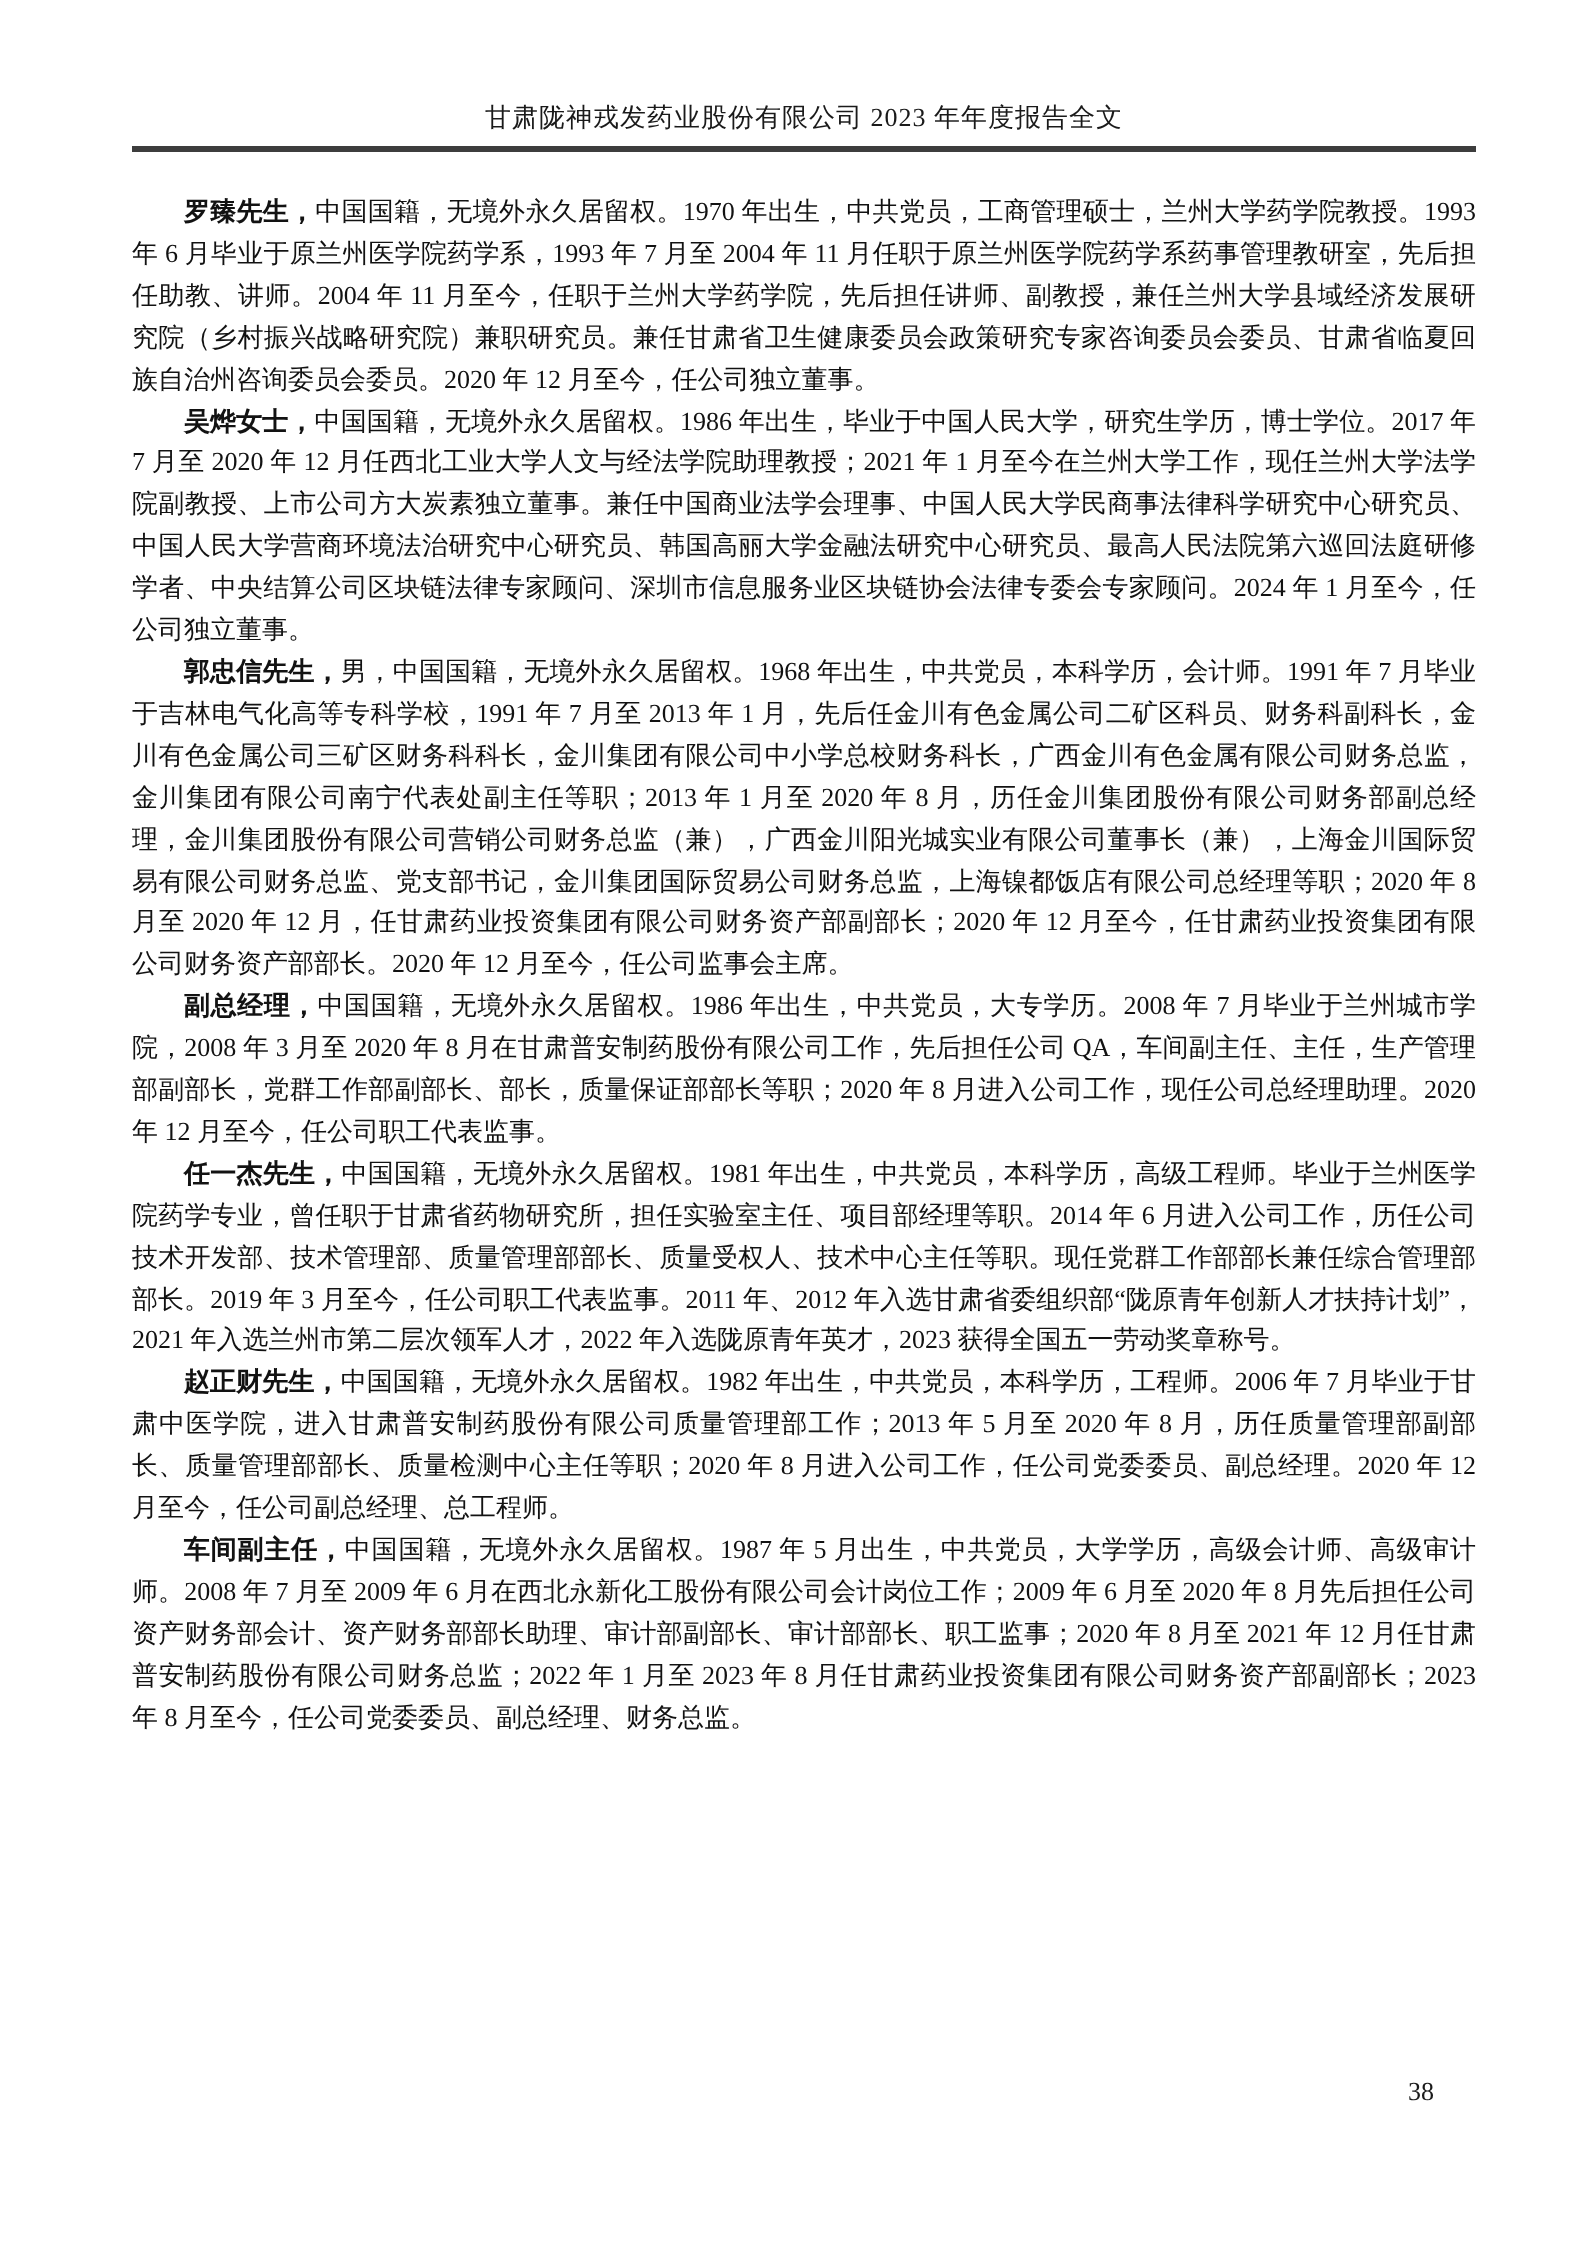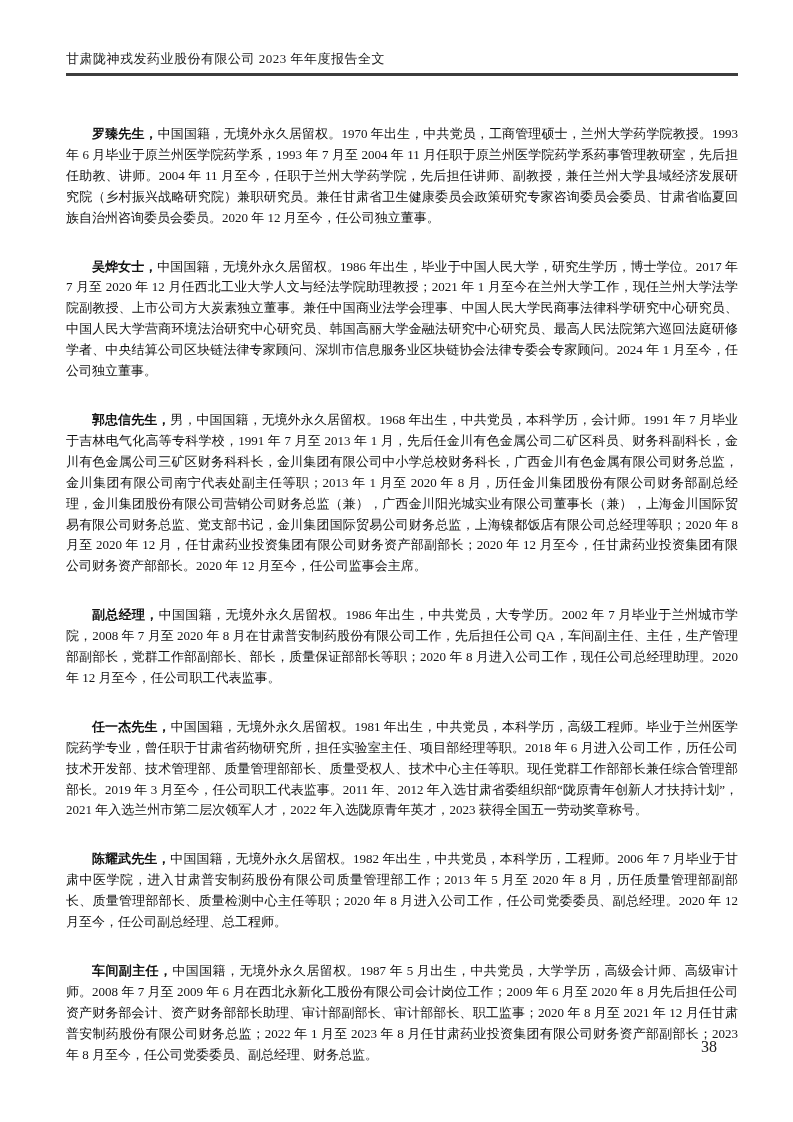--- a/index.html
+++ b/index.html
@@ -13,21 +13,21 @@
     color: #121212;
     overflow: hidden;
   }
   .page-header {
     position: absolute;
     left: 66px;
     width: 672px;
     top: 46px;
   }
   .header-title {
-    text-align: left;
+    text-align: center;
     font-size: 13px;
     line-height: 26px;
     color: #1a1a1a;
     letter-spacing: 0.5px;
   }
   .header-rule {
     margin-top: 1px;
     width: 100%;
     height: 0;
     border-bottom: 3px solid #3d3d3d;
@@ -38,30 +38,29 @@
     top: 96px;
     width: 672px;
   }
   .bio-para {
     font-size: 13px;
     line-height: 20.9px;
     text-align: justify;
     text-indent: 2em;
     word-break: break-all;
     color: #121212;
-    margin-top: 28px;
   }
   .person-name {
     font-weight: bold;
   }
   .page-footer {
     position: absolute;
     top: 1038px;
     right: 76px;
-    font-size: 16px;
+    font-size: 13px;
     color: #1a1a1a;
   }
 </style>
 </head>
 <body>
 
 <div class="page">
 
   <div class="page-header">
     <div class="header-title">甘肃陇神戎发药业股份有限公司 2023 年年度报告全文</div>
@@ -69,26 +68,26 @@
   </div>
 
   <div class="doc-body">
     <p class="bio-para"><span class="person-name">罗臻先生，</span><span>中国国籍，无境外永久居留权。1970 年出生，中共党员，工商管理硕士，兰州大学药学院教授。1993 年 6 月毕业于原兰州医学院药学系，1993 年 7 月至 2004 年 11 月任职于原兰州医学院药学系药事管理教研室，先后担任助教、讲师。2004 年 11 月至今，任职于兰州大学药学院，先后担任讲师、副教授，兼任兰州大学县域经济发展研究院（乡村振兴战略研究院）兼职研究员。兼任甘肃省卫生健康委员会政策研究专家咨询委员会委员、甘肃省临夏回族自治州咨询委员会委员。2020 年 12 月至今，任公司独立董事。</span></p>
 
     <p class="bio-para"><span class="person-name">吴烨女士，</span><span>中国国籍，无境外永久居留权。1986 年出生，毕业于中国人民大学，研究生学历，博士学位。2017 年 7 月至 2020 年 12 月任西北工业大学人文与经法学院助理教授；2021 年 1 月至今在兰州大学工作，现任兰州大学法学院副教授、上市公司方大炭素独立董事。兼任中国商业法学会理事、中国人民大学民商事法律科学研究中心研究员、中国人民大学营商环境法治研究中心研究员、韩国高丽大学金融法研究中心研究员、最高人民法院第六巡回法庭研修学者、中央结算公司区块链法律专家顾问、深圳市信息服务业区块链协会法律专委会专家顾问。2024 年 1 月至今，任公司独立董事。</span></p>
 
     <p class="bio-para"><span class="person-name">郭忠信先生，</span><span>男，中国国籍，无境外永久居留权。1968 年出生，中共党员，本科学历，会计师。1991 年 7 月毕业于吉林电气化高等专科学校，1991 年 7 月至 2013 年 1 月，先后任金川有色金属公司二矿区科员、财务科副科长，金川有色金属公司三矿区财务科科长，金川集团有限公司中小学总校财务科长，广西金川有色金属有限公司财务总监，金川集团有限公司南宁代表处副主任等职；2013 年 1 月至 2020 年 8 月，历任金川集团股份有限公司财务部副总经理，金川集团股份有限公司营销公司财务总监（兼），广西金川阳光城实业有限公司董事长（兼），上海金川国际贸易有限公司财务总监、党支部书记，金川集团国际贸易公司财务总监，上海镍都饭店有限公司总经理等职；2020 年 8 月至 2020 年 12 月，任甘肃药业投资集团有限公司财务资产部副部长；2020 年 12 月至今，任甘肃药业投资集团有限公司财务资产部部长。2020 年 12 月至今，任公司监事会主席。</span></p>
 
 
-    <p class="bio-para"><span class="person-name">副总经理，</span><span>中国国籍，无境外永久居留权。1986 年出生，中共党员，大专学历。2002 年 7 月毕业于兰州城市学院，2008 年 7 月至 2020 年 8 月在甘肃普安制药股份有限公司工作，先后担任公司 QA，车间副主任、主任，生产管理部副部长，党群工作部副部长、部长，质量保证部部长等职；2020 年 8 月进入公司工作，现任公司总经理助理。2020 年 12 月至今，任公司职工代表监事。</span></p>
+    <p class="bio-para"><span class="person-name">副总经理，</span><span>中国国籍，无境外永久居留权。1986 年出生，中共党员，大专学历。2008 年 7 月毕业于兰州城市学院，2008 年 3 月至 2020 年 8 月在甘肃普安制药股份有限公司工作，先后担任公司 QA，车间副主任、主任，生产管理部副部长，党群工作部副部长、部长，质量保证部部长等职；2020 年 8 月进入公司工作，现任公司总经理助理。2020 年 12 月至今，任公司职工代表监事。</span></p>
 
-    <p class="bio-para"><span class="person-name">任一杰先生，</span><span>中国国籍，无境外永久居留权。1981 年出生，中共党员，本科学历，高级工程师。毕业于兰州医学院药学专业，曾任职于甘肃省药物研究所，担任实验室主任、项目部经理等职。2018 年 6 月进入公司工作，历任公司技术开发部、技术管理部、质量管理部部长、质量受权人、技术中心主任等职。现任党群工作部部长兼任综合管理部部长。2019 年 3 月至今，任公司职工代表监事。2011 年、2012 年入选甘肃省委组织部“陇原青年创新人才扶持计划”，2021 年入选兰州市第二层次领军人才，2022 年入选陇原青年英才，2023 获得全国五一劳动奖章称号。</span></p>
+    <p class="bio-para"><span class="person-name">任一杰先生，</span><span>中国国籍，无境外永久居留权。1981 年出生，中共党员，本科学历，高级工程师。毕业于兰州医学院药学专业，曾任职于甘肃省药物研究所，担任实验室主任、项目部经理等职。2014 年 6 月进入公司工作，历任公司技术开发部、技术管理部、质量管理部部长、质量受权人、技术中心主任等职。现任党群工作部部长兼任综合管理部部长。2019 年 3 月至今，任公司职工代表监事。2011 年、2012 年入选甘肃省委组织部“陇原青年创新人才扶持计划”，2021 年入选兰州市第二层次领军人才，2022 年入选陇原青年英才，2023 获得全国五一劳动奖章称号。</span></p>
 
 
-    <p class="bio-para"><span class="person-name">陈耀武先生，</span><span>中国国籍，无境外永久居留权。1982 年出生，中共党员，本科学历，工程师。2006 年 7 月毕业于甘肃中医学院，进入甘肃普安制药股份有限公司质量管理部工作；2013 年 5 月至 2020 年 8 月，历任质量管理部副部长、质量管理部部长、质量检测中心主任等职；2020 年 8 月进入公司工作，任公司党委委员、副总经理。2020 年 12 月至今，任公司副总经理、总工程师。</span></p>
+    <p class="bio-para"><span class="person-name">赵正财先生，</span><span>中国国籍，无境外永久居留权。1982 年出生，中共党员，本科学历，工程师。2006 年 7 月毕业于甘肃中医学院，进入甘肃普安制药股份有限公司质量管理部工作；2013 年 5 月至 2020 年 8 月，历任质量管理部副部长、质量管理部部长、质量检测中心主任等职；2020 年 8 月进入公司工作，任公司党委委员、副总经理。2020 年 12 月至今，任公司副总经理、总工程师。</span></p>
 
     <p class="bio-para"><span class="person-name">车间副主任，</span><span>中国国籍，无境外永久居留权。1987 年 5 月出生，中共党员，大学学历，高级会计师、高级审计师。2008 年 7 月至 2009 年 6 月在西北永新化工股份有限公司会计岗位工作；2009 年 6 月至 2020 年 8 月先后担任公司资产财务部会计、资产财务部部长助理、审计部副部长、审计部部长、职工监事；2020 年 8 月至 2021 年 12 月任甘肃普安制药股份有限公司财务总监；2022 年 1 月至 2023 年 8 月任甘肃药业投资集团有限公司财务资产部副部长；2023 年 8 月至今，任公司党委委员、副总经理、财务总监。</span></p>
   </div>
 
   <div class="page-footer">
     <span>38</span>
   </div>
 
 </div>
 

